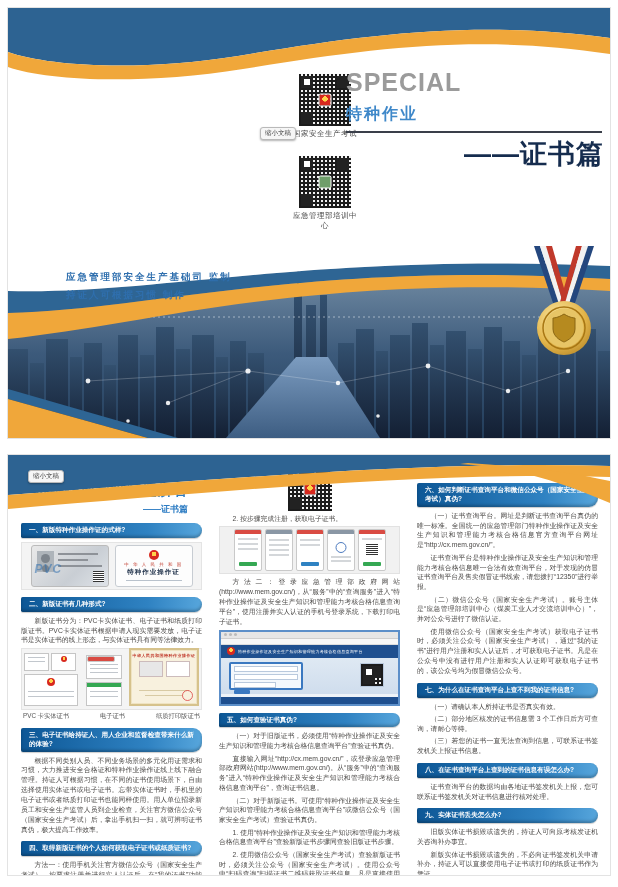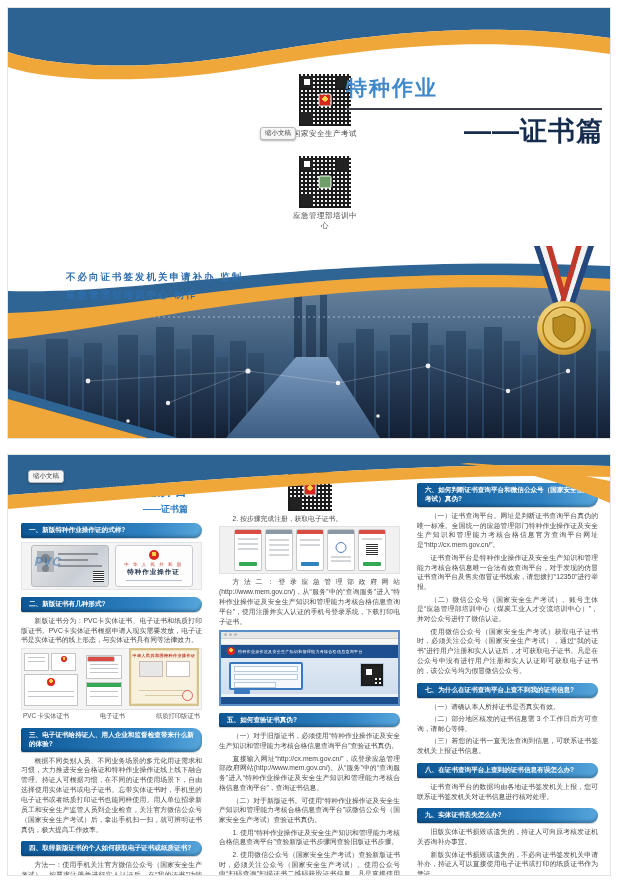--- a/index.html
+++ b/index.html
@@ -17,21 +17,21 @@
   
   .cover-topband{position:absolute;left:0;top:0;z-index:3;}
   .cover-bottom{position:absolute;left:0;top:223px;z-index:2;}
   .qr-box{position:absolute;z-index:5;text-align:center;}
   .qr-frame{width:52px;height:52px;margin:0 auto;background:#fff;position:relative;}
   .qr-label{font-size:7.5px;color:#4a4a4a;margin-top:3px;letter-spacing:.5px;}
   .qr-logo{position:absolute;left:50%;top:50%;width:11px;height:11px;transform:translate(-50%,-50%);border:1.5px solid #fff;border-radius:2px;}
   .credits{position:absolute;left:58px;top:260px;z-index:5;color:#2f6fae;font-weight:bold;font-size:9.5px;line-height:1.9;letter-spacing:2px;}
   .title-block{position:absolute;left:338px;top:60px;width:258px;z-index:5;}
   .title-en{color:#9b9b9b;font-size:25px;font-weight:600;line-height:1.18;letter-spacing:1px;}
-  .title-cn{color:#3f88c9;font-size:21px;font-weight:bold;line-height:1.3;letter-spacing:2px;margin-top:6px;}
+  .title-cn{color:#3f88c9;font-size:16px;font-weight:bold;line-height:1.3;letter-spacing:2px;margin-top:6px;}
   .title-divider{height:2px;background:#3a3f4a;margin:7px 0 3px 0;width:256px;}
   .title-sub{color:#152c4e;font-size:27px;font-weight:bold;text-align:right;letter-spacing:1px;}
   .medal{position:absolute;left:520px;top:238px;z-index:6;}
 
   
   .inner-topband{position:absolute;left:0;top:0;z-index:3;}
   .cols{position:absolute;left:0;top:0;width:602px;height:420px;display:flex;padding:0 13px;box-sizing:border-box;gap:17px;z-index:2;}
   .col{width:181px;flex:0 0 181px;overflow:hidden;}
   .col1{padding-top:26px;}
   .col2{padding-top:12px;}
@@ -45,21 +45,21 @@
   .caption-row{display:flex;justify-content:space-between;font-size:6.3px;color:#555;margin:2px 2px 0 2px;}
   .figure{background:#f4f4f4;border:1px solid #e4e4e4;box-sizing:border-box;}
 
   
   .cards-panel{height:48px;display:flex;align-items:center;justify-content:center;gap:6px;margin:2px 0;}
   .card{width:78px;height:42px;border-radius:3px;box-sizing:border-box;position:relative;overflow:hidden;}
   .card-front{background:linear-gradient(135deg,#e9e9e9,#c9ced4 60%,#dfe3e8);border:1px solid #bbb;}
   .card-front .photo{position:absolute;left:5px;top:5px;width:17px;height:21px;background:#aeb4ba;}
   .card-front .photo:after{content:"";position:absolute;left:4px;top:3px;width:9px;height:9px;border-radius:50%;background:#7d848c;box-shadow:0 10px 0 -1px #7d848c;}
   .card-front .line{position:absolute;height:2px;background:#8e9298;}
-  .card-front .wm{position:absolute;left:3px;bottom:17px;font-size:12px;font-weight:bold;font-style:italic;color:rgba(47,111,174,.55);letter-spacing:1px;}
+  .card-front .wm{position:absolute;left:3px;bottom:10px;font-size:12px;font-weight:bold;font-style:italic;color:rgba(47,111,174,.55);letter-spacing:1px;}
   .card-front .mini-qr{position:absolute;right:4px;bottom:4px;width:11px;height:11px;background:
      repeating-linear-gradient(0deg,#333 0 1px,#fff 1px 2px),repeating-linear-gradient(90deg,#333 0 1px,rgba(255,255,255,.6) 1px 2px);}
   .card-back{background:#fdfdfd;border:1px solid #c7ccd2;text-align:center;}
   .emblem{width:10px;height:10px;border-radius:50%;background:radial-gradient(circle at 50% 40%,#ffd24a 0 30%,#d8281e 32%);margin:4px auto 2px auto;}
   .card-country{font-size:4.5px;color:#c0392b;letter-spacing:1.5px;}
   .card-cert-title{font-size:6.5px;color:#25364e;font-weight:bold;letter-spacing:1px;margin-top:1px;}
   .card-back .foot{height:1.5px;background:#b9c2cc;margin:3px 10px 0 10px;}
 
   .forms-row{height:62px;display:flex;align-items:flex-end;justify-content:space-between;padding:3px 2px;box-sizing:border-box;}
   .thumb{background:#fff;border:1px solid #c5c5c5;position:relative;overflow:hidden;}
@@ -206,26 +206,27 @@
       <div class="qr-frame">
         <div class="qrpat"></div>
         <span class="qr-logo" style="background:radial-gradient(circle at 50% 40%,#ffd24a 0 30%,#d8281e 32%);"></span>
       </div>
       <div class="qr-label">国家安全生产考试</div>
     </div>
 
     <div class="tooltip" style="left:252px;top:119px;">缩小文稿</div>
 
     <div class="credits">
-      <div>不必向证书签发机关申请补办 监制</div>
-      <div>应急管理部培训中心 制作</div>
+      <div>应急管理部安全生产基础司 监制</div>
+      <div>持证人可根据习惯 制作</div>
     </div>
 
     <div class="title-block">
       <div class="title-en">
+        <div>SPECIAL</div>
       </div>
       <div class="title-cn">
         <div>特种作业</div>
       </div>
       <div class="title-divider"></div>
       <div class="title-sub">——证书篇</div>
     </div>
 
     <svg class="medal" width="72" height="112" viewBox="0 0 72 112">
       <defs>

